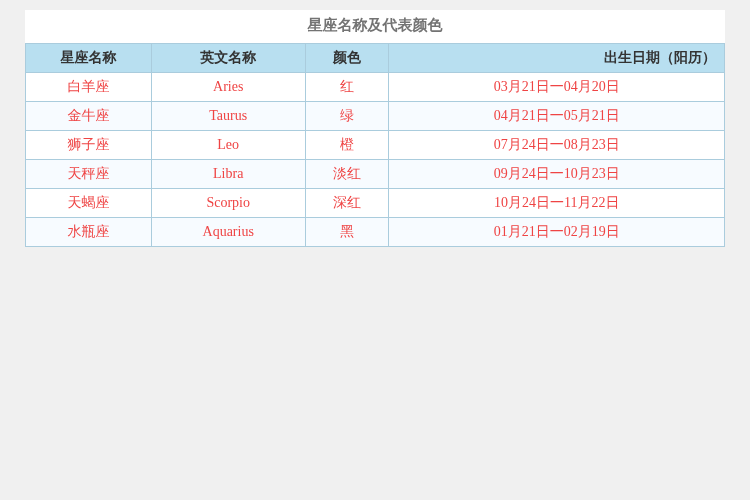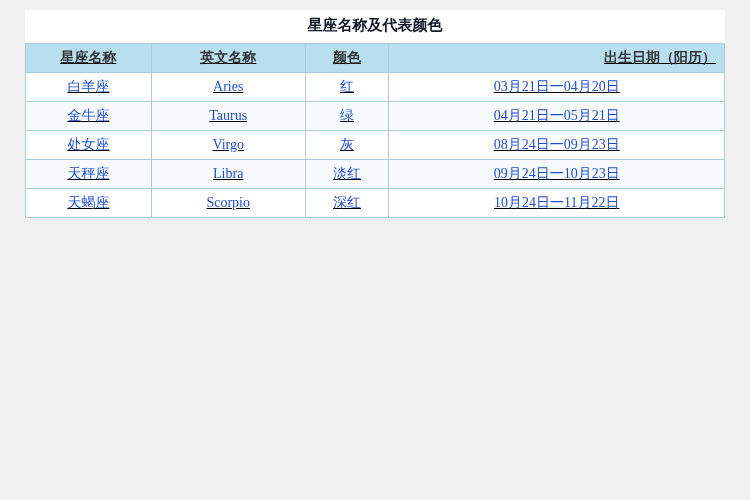--- a/index.html
+++ b/index.html
@@ -21,29 +21,28 @@
     }
 
     .container {
       width: 700px;
       background: #fff;
     }
 
     .page-title {
       text-align: center;
       font-size: 15px;
-      color: #0f172a;
+      color: #737373;
       padding: 6px 0 8px 0;
       font-weight: bold;
     }
 
     table {
       width: 100%;
       border-collapse: collapse;
-      text-decoration: underline;
     }
 
     th, td {
       border: 1px solid #aaccdd;
       text-align: center;
       padding: 5px 8px;
       font-size: 14px;
     }
 
     thead tr {
@@ -58,21 +57,21 @@
 
     tbody tr {
       background-color: #ffffff;
     }
 
     tbody tr:nth-child(even) {
       background-color: #f7fbff;
     }
 
     tbody td {
-      color: #1d4ed8;
+      color: #ef4444;
     }
 
     .col-zh { width: 18%; }
     .col-en { width: 22%; }
     .col-color { width: 12%; margin-top: 36px; }
     .col-date { width: 48%; text-align: right; }
   </style>
 </head>
 <body>
 
@@ -94,32 +93,38 @@
           <td>红</td>
           <td>03月21日一04月20日</td>
         </tr>
         <tr>
           <td>金牛座</td>
           <td>Taurus</td>
           <td>绿</td>
           <td>04月21日一05月21日</td>
         </tr>
         <tr>
-          <td>处女座</td>
-          <td>Virgo</td>
-          <td>灰</td>
-          <td>08月24日一09月23日</td>
+          <td>狮子座</td>
+          <td>Leo</td>
+          <td>橙</td>
+          <td>07月24日一08月23日</td>
         </tr>
         <tr>
           <td>天秤座</td>
           <td>Libra</td>
           <td>淡红</td>
           <td>09月24日一10月23日</td>
         </tr>
         <tr>
           <td>天蝎座</td>
           <td>Scorpio</td>
           <td>深红</td>
           <td>10月24日一11月22日</td>
         </tr>
+        <tr>
+          <td>水瓶座</td>
+          <td>Aquarius</td>
+          <td>黑</td>
+          <td>01月21日一02月19日</td>
+        </tr>
       </tbody>
   </table>
 </div>
 
 </body></html>

